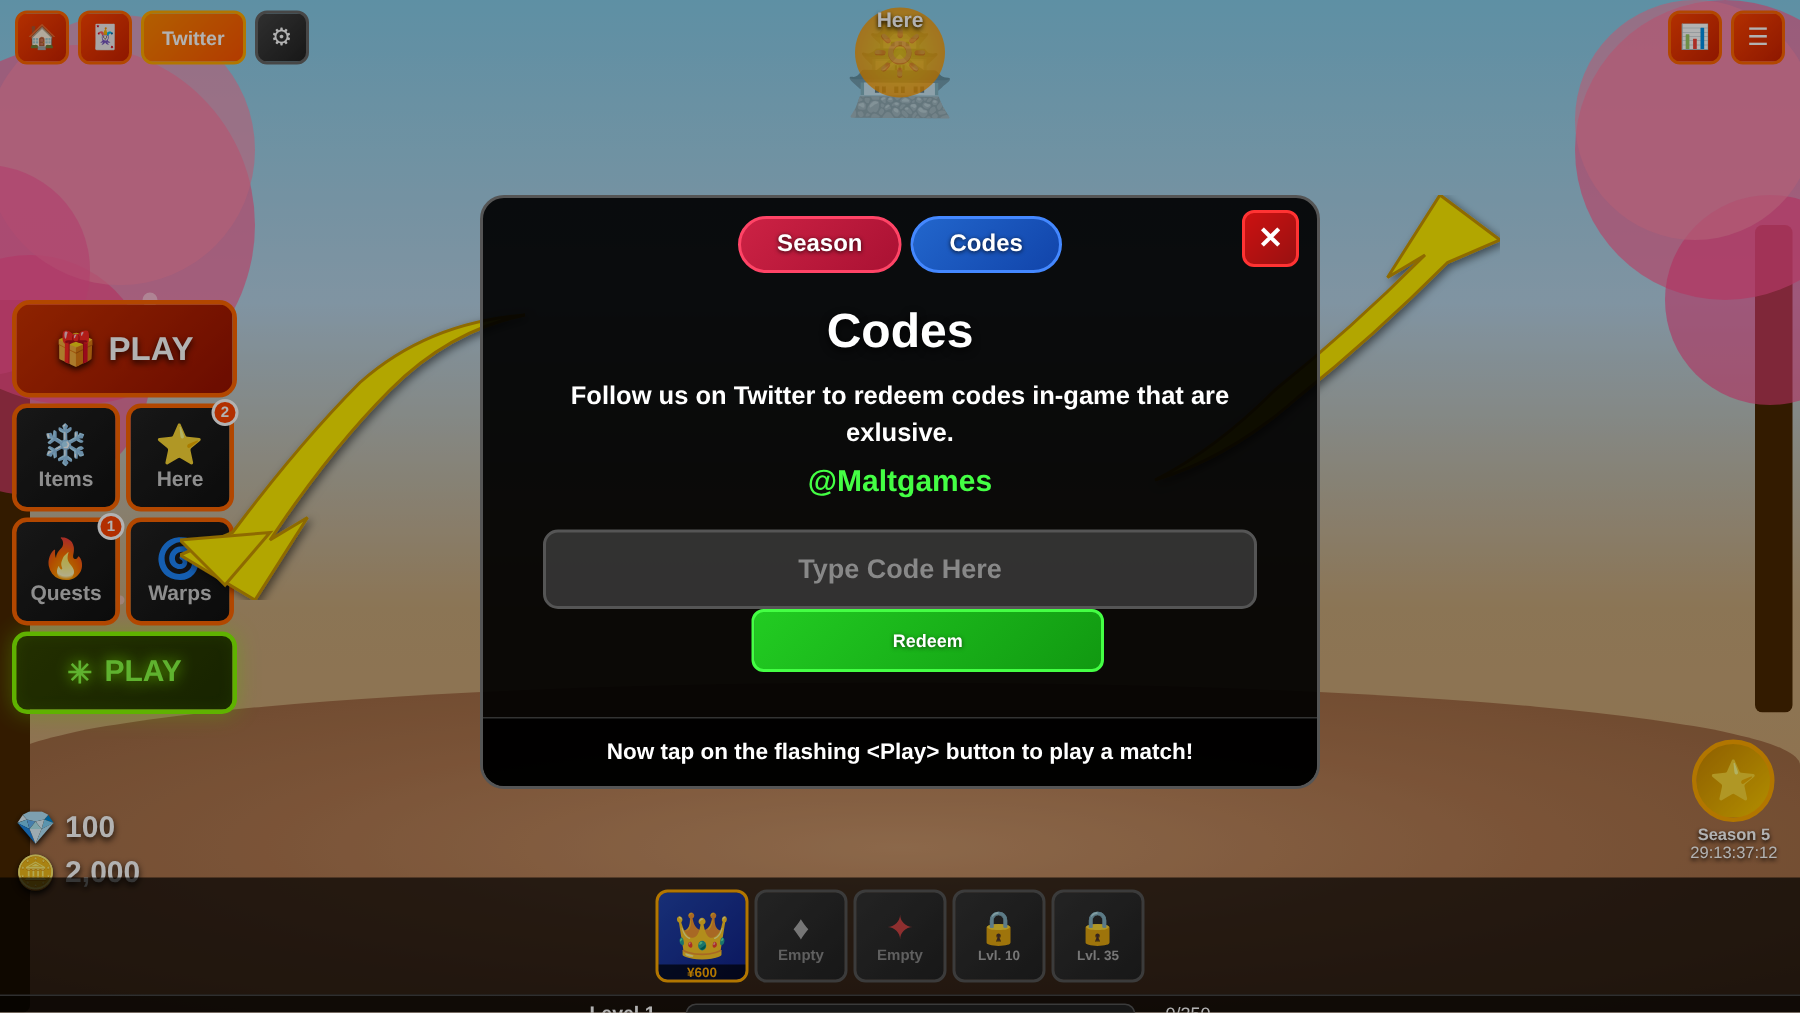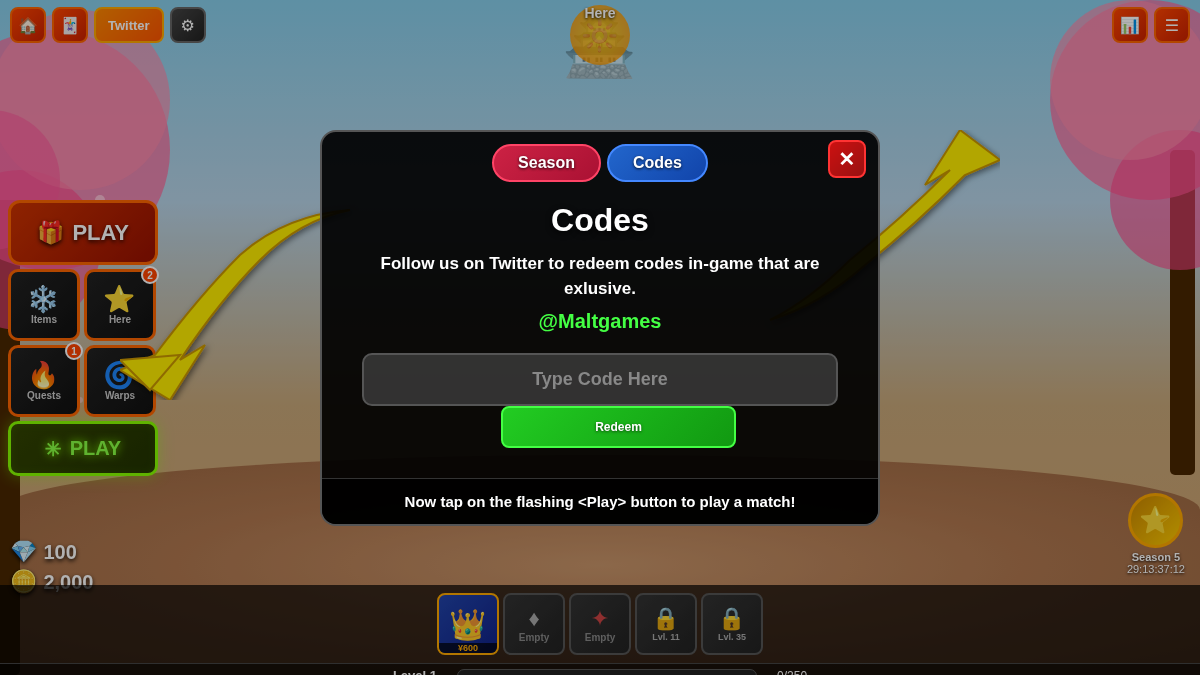--- a/index.html
+++ b/index.html
@@ -145,21 +145,21 @@
       font-weight: bold;
       position: relative;
     }
 
     .sidebar-icon-btn .icon-emoji {
       font-size: 26px;
       line-height: 1;
     }
 
     .sidebar-icon-btn .label {
-      font-size: 10px;
+      font-size: 14px;
       margin-top: 2px;
       color: #ccc;
     }
 
     .badge {
       position: absolute;
       top: -6px;
       right: -6px;
       background: #ff4400;
       color: white;
@@ -720,21 +720,21 @@
       <span class="unit-empty-label">Empty</span>
     </div>
 
     <div class="unit-slot">
       <span style="font-size:22px; color:#cc4444;">✦</span>
       <span class="unit-empty-label">Empty</span>
     </div>
 
     <div class="unit-slot">
       <span class="lock-icon">🔒</span>
-      <span class="lock-level">Lvl. 11</span>
+      <span class="lock-level">Lvl. 10</span>
     </div>
 
     <div class="unit-slot">
       <span class="lock-icon">🔒</span>
       <span class="lock-level">Lvl. 35</span>
     </div>
   </div>
 
   <div class="level-bar">
     <span class="level-text">Level 1</span>

